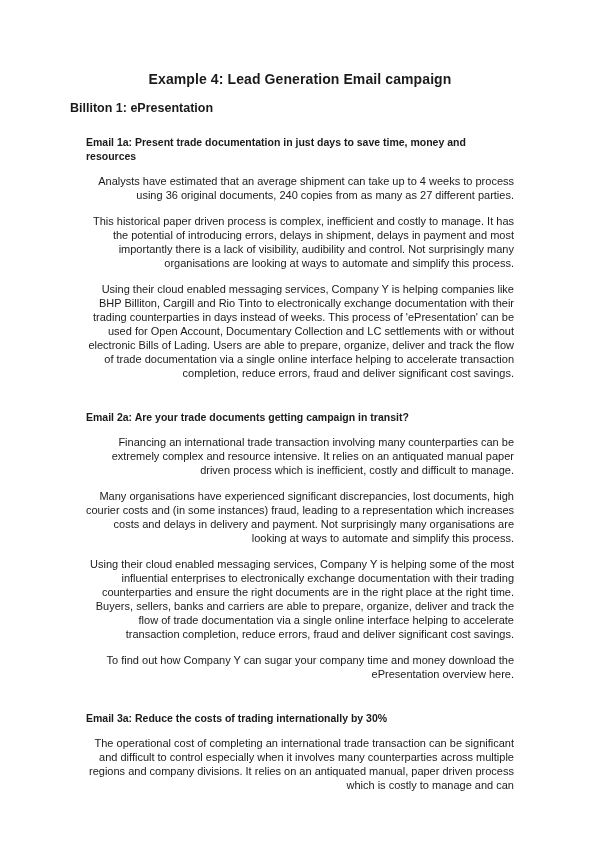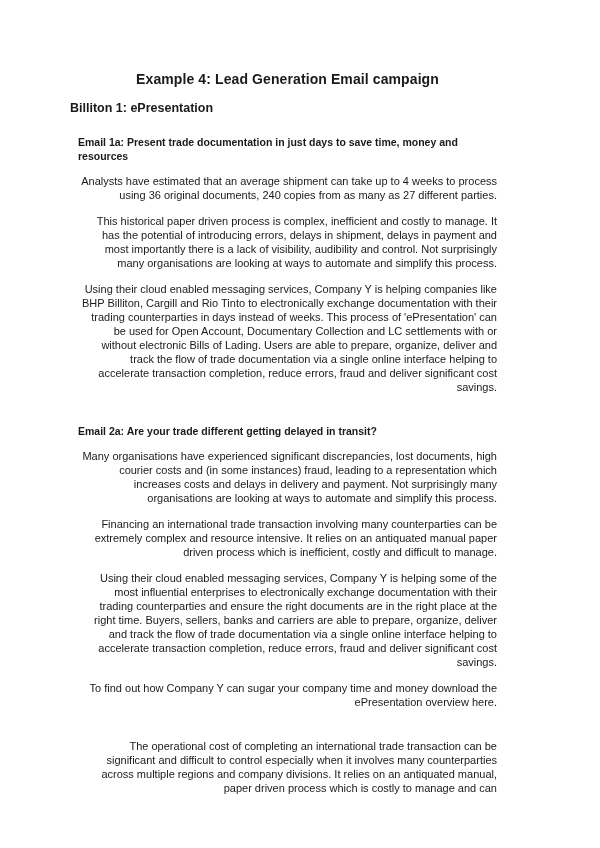--- a/index.html
+++ b/index.html
@@ -6,41 +6,41 @@
     margin: 0;
     padding: 0;
     background: #ffffff;
   }
   .doc-page {
     position: relative;
     width: 600px;
     height: 848px;
     background: #ffffff;
     box-sizing: border-box;
-    padding: 70px 95px 0 70px;
+    padding: 70px 70px 0 70px;
     font-family: "Liberation Sans", sans-serif;
     color: #1a1a1a;
     overflow: hidden;
   }
   .doc-title {
     font-size: 14px;
     font-weight: bold;
     text-align: center;
     margin: 0 0 12px 0;
     line-height: 18px;
     letter-spacing: 0.1px;
   }
   .campaign-heading {
     font-size: 12.5px;
     font-weight: bold;
     margin: 0 0 19px 0;
     line-height: 16px;
   }
   .email-section {
-    margin: 8px;
+    margin: 16px;
   }
   .email-section + .email-section {
     margin-top: 30px;
   }
   .email-heading {
     font-size: 10.5px;
     font-weight: bold;
     margin: 0 0 11px 0;
     line-height: 14px;
   }
@@ -65,24 +65,25 @@
   <h2 class="campaign-heading">Billiton 1: ePresentation</h2>
 
   <section class="email-section">
     <h3 class="email-heading">Email 1a: Present trade documentation in just days to save time, money and resources</h3>
     <p class="body-para">Analysts have estimated that an average shipment can take up to 4 weeks to process using 36 original documents, 240 copies from as many as 27 different parties.</p>
     <p class="body-para">This historical paper driven process is complex, inefficient and costly to manage. It has the potential of introducing errors, delays in shipment, delays in payment and most importantly there is a lack of visibility, audibility and control. Not surprisingly many organisations are looking at ways to automate and simplify this process.</p>
     <p class="body-para">Using their cloud enabled messaging services, Company Y is helping companies like BHP Billiton, Cargill and Rio Tinto to electronically exchange documentation with their trading counterparties in days instead of weeks. This process of 'ePresentation' can be used for Open Account, Documentary Collection and LC settlements with or without electronic Bills of Lading. Users are able to prepare, organize, deliver and track the flow of trade documentation via a single online interface helping to accelerate transaction completion, reduce errors, fraud and deliver significant cost savings.</p>
   </section>
 
   <section class="email-section">
-    <h3 class="email-heading">Email 2a: Are your trade different getting delayed in transit?</h3>
+    <h3 class="email-heading">Email 2a: Are your trade documents getting campaign in transit?</h3>
+    <p class="body-para">Financing an international trade transaction involving many counterparties can be extremely complex and resource intensive. It relies on an antiquated manual paper driven process which is inefficient, costly and difficult to manage.</p>
     <p class="body-para">Many organisations have experienced significant discrepancies, lost documents, high courier costs and (in some instances) fraud, leading to a representation which increases costs and delays in delivery and payment. Not surprisingly many organisations are looking at ways to automate and simplify this process.</p>
-    <p class="body-para">Financing an international trade transaction involving many counterparties can be extremely complex and resource intensive. It relies on an antiquated manual paper driven process which is inefficient, costly and difficult to manage.</p>
     <p class="body-para">Using their cloud enabled messaging services, Company Y is helping some of the most influential enterprises to electronically exchange documentation with their trading counterparties and ensure the right documents are in the right place at the right time. Buyers, sellers, banks and carriers are able to prepare, organize, deliver and track the flow of trade documentation via a single online interface helping to accelerate transaction completion, reduce errors, fraud and deliver significant cost savings.</p>
     <p class="body-para">To find out how Company Y can sugar your company time and money download the ePresentation overview here.</p>
   </section>
 
   <section class="email-section">
+    <h3 class="email-heading">Email 3a: Reduce the costs of trading internationally by 30%</h3>
     <p class="body-para">The operational cost of completing an international trade transaction can be significant and difficult to control especially when it involves many counterparties across multiple regions and company divisions. It relies on an antiquated manual, paper driven process which is costly to manage and can</p>
   </section>
 
 </div>
 
 </body></html>

